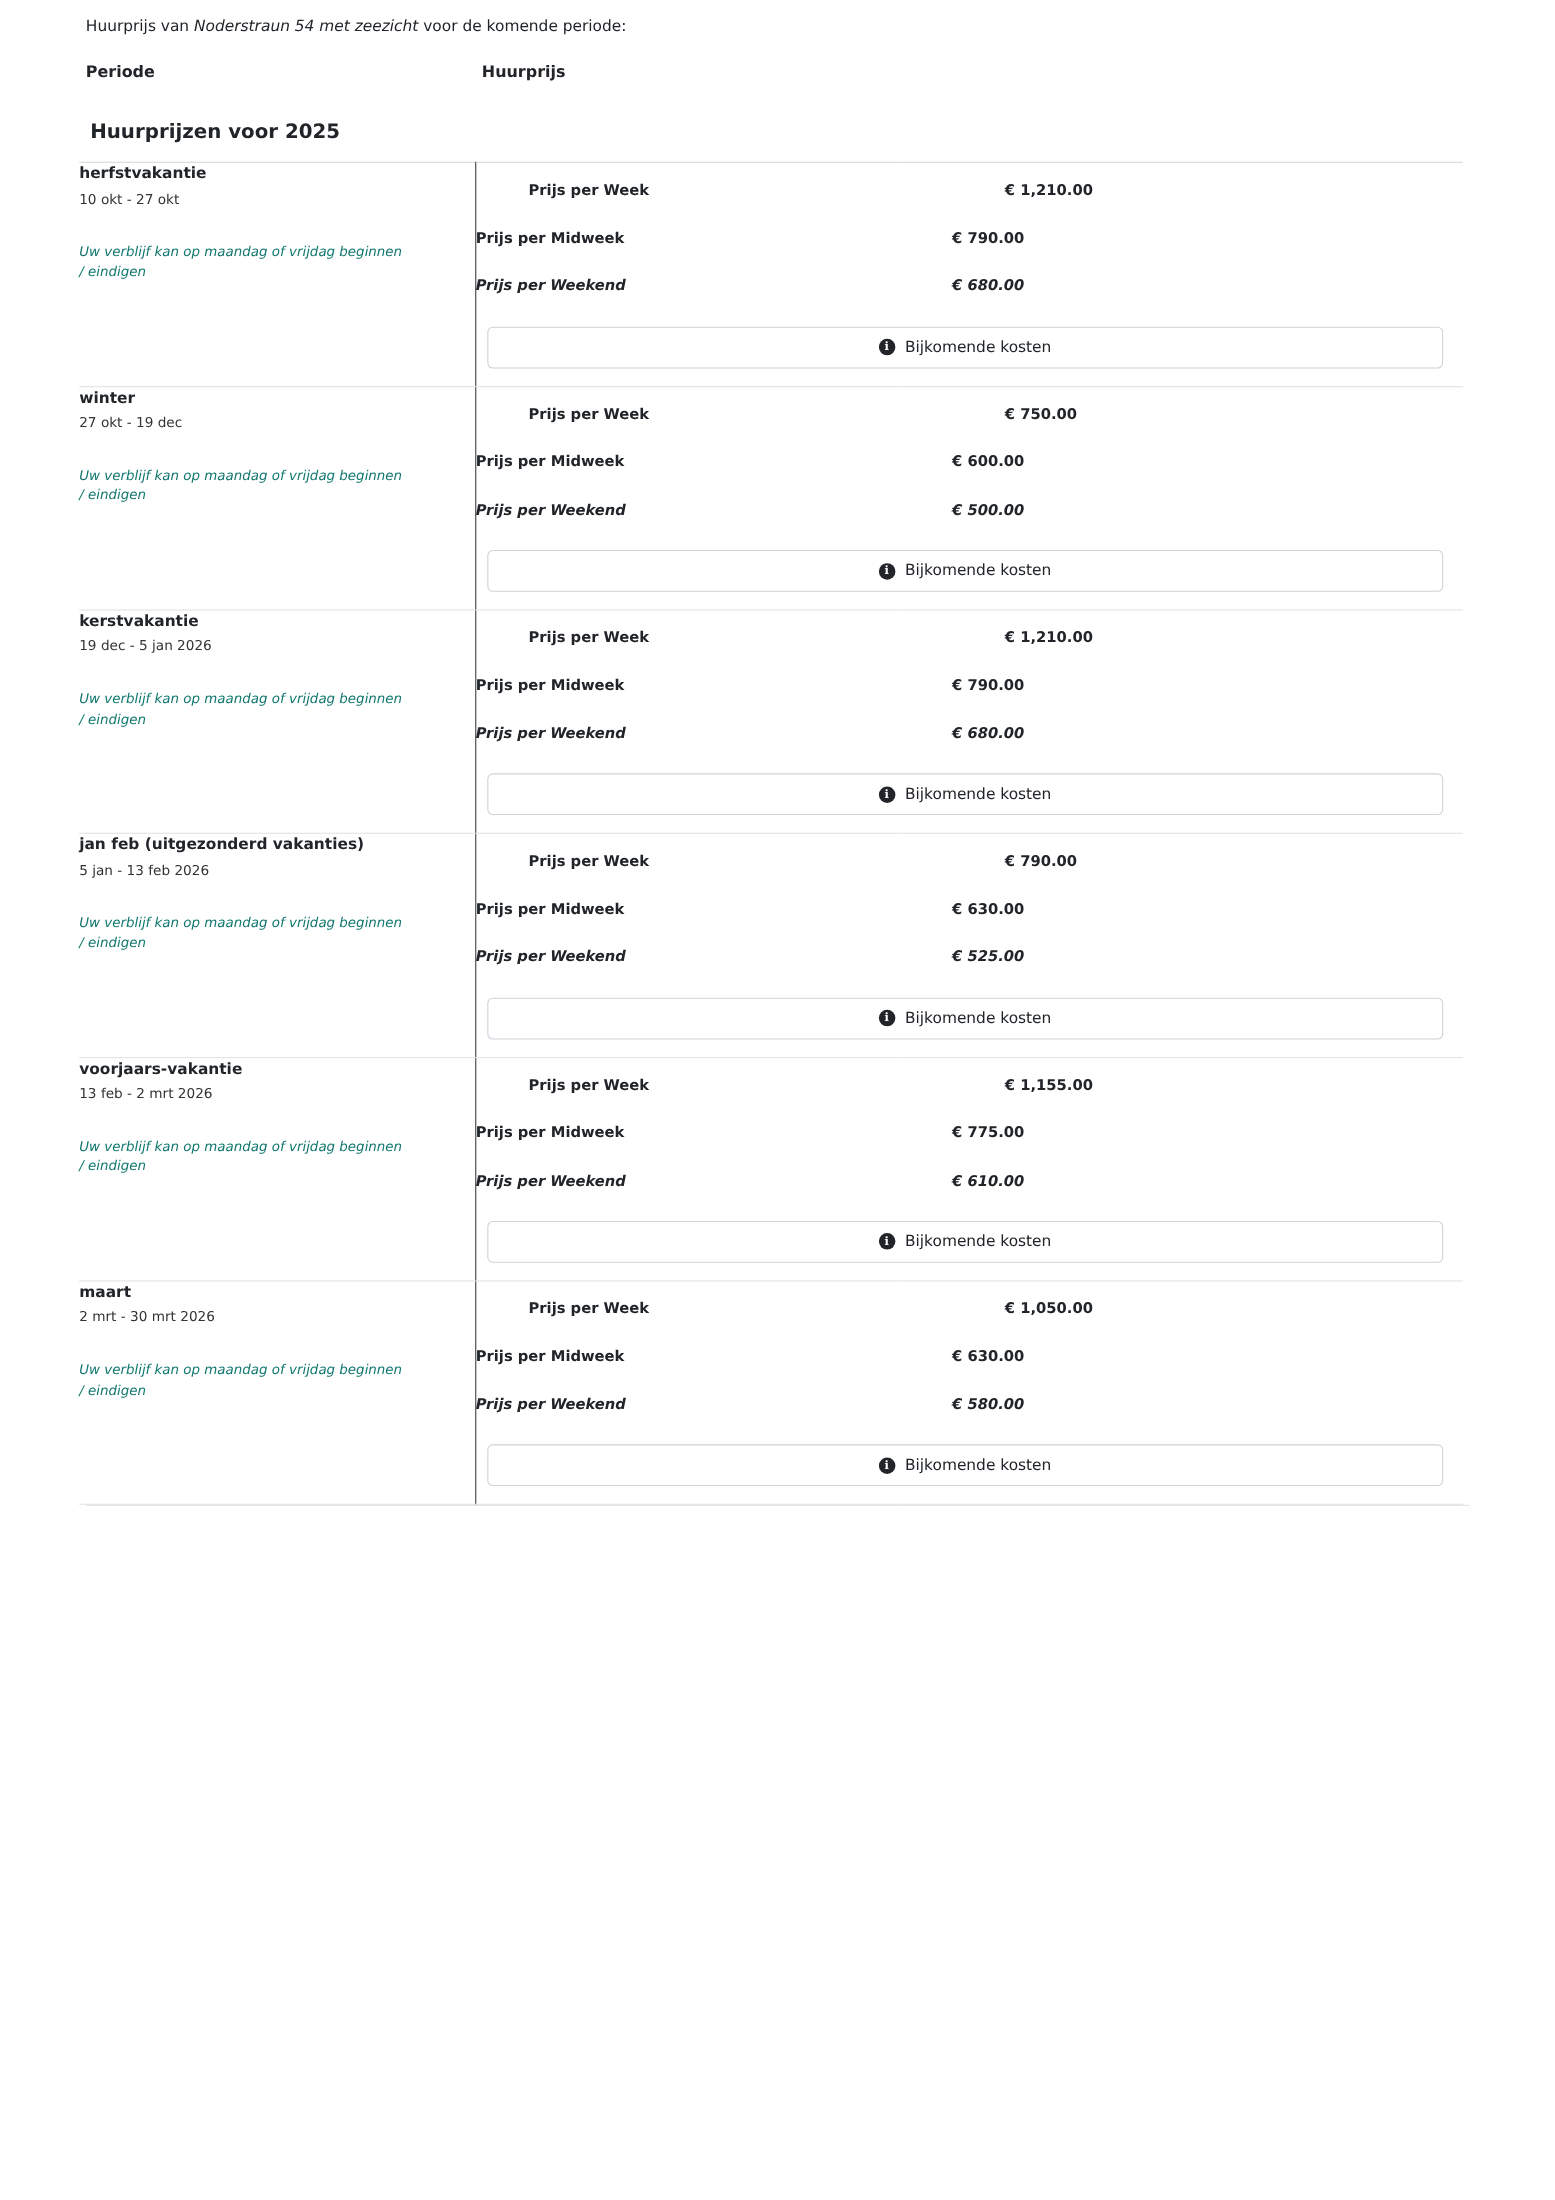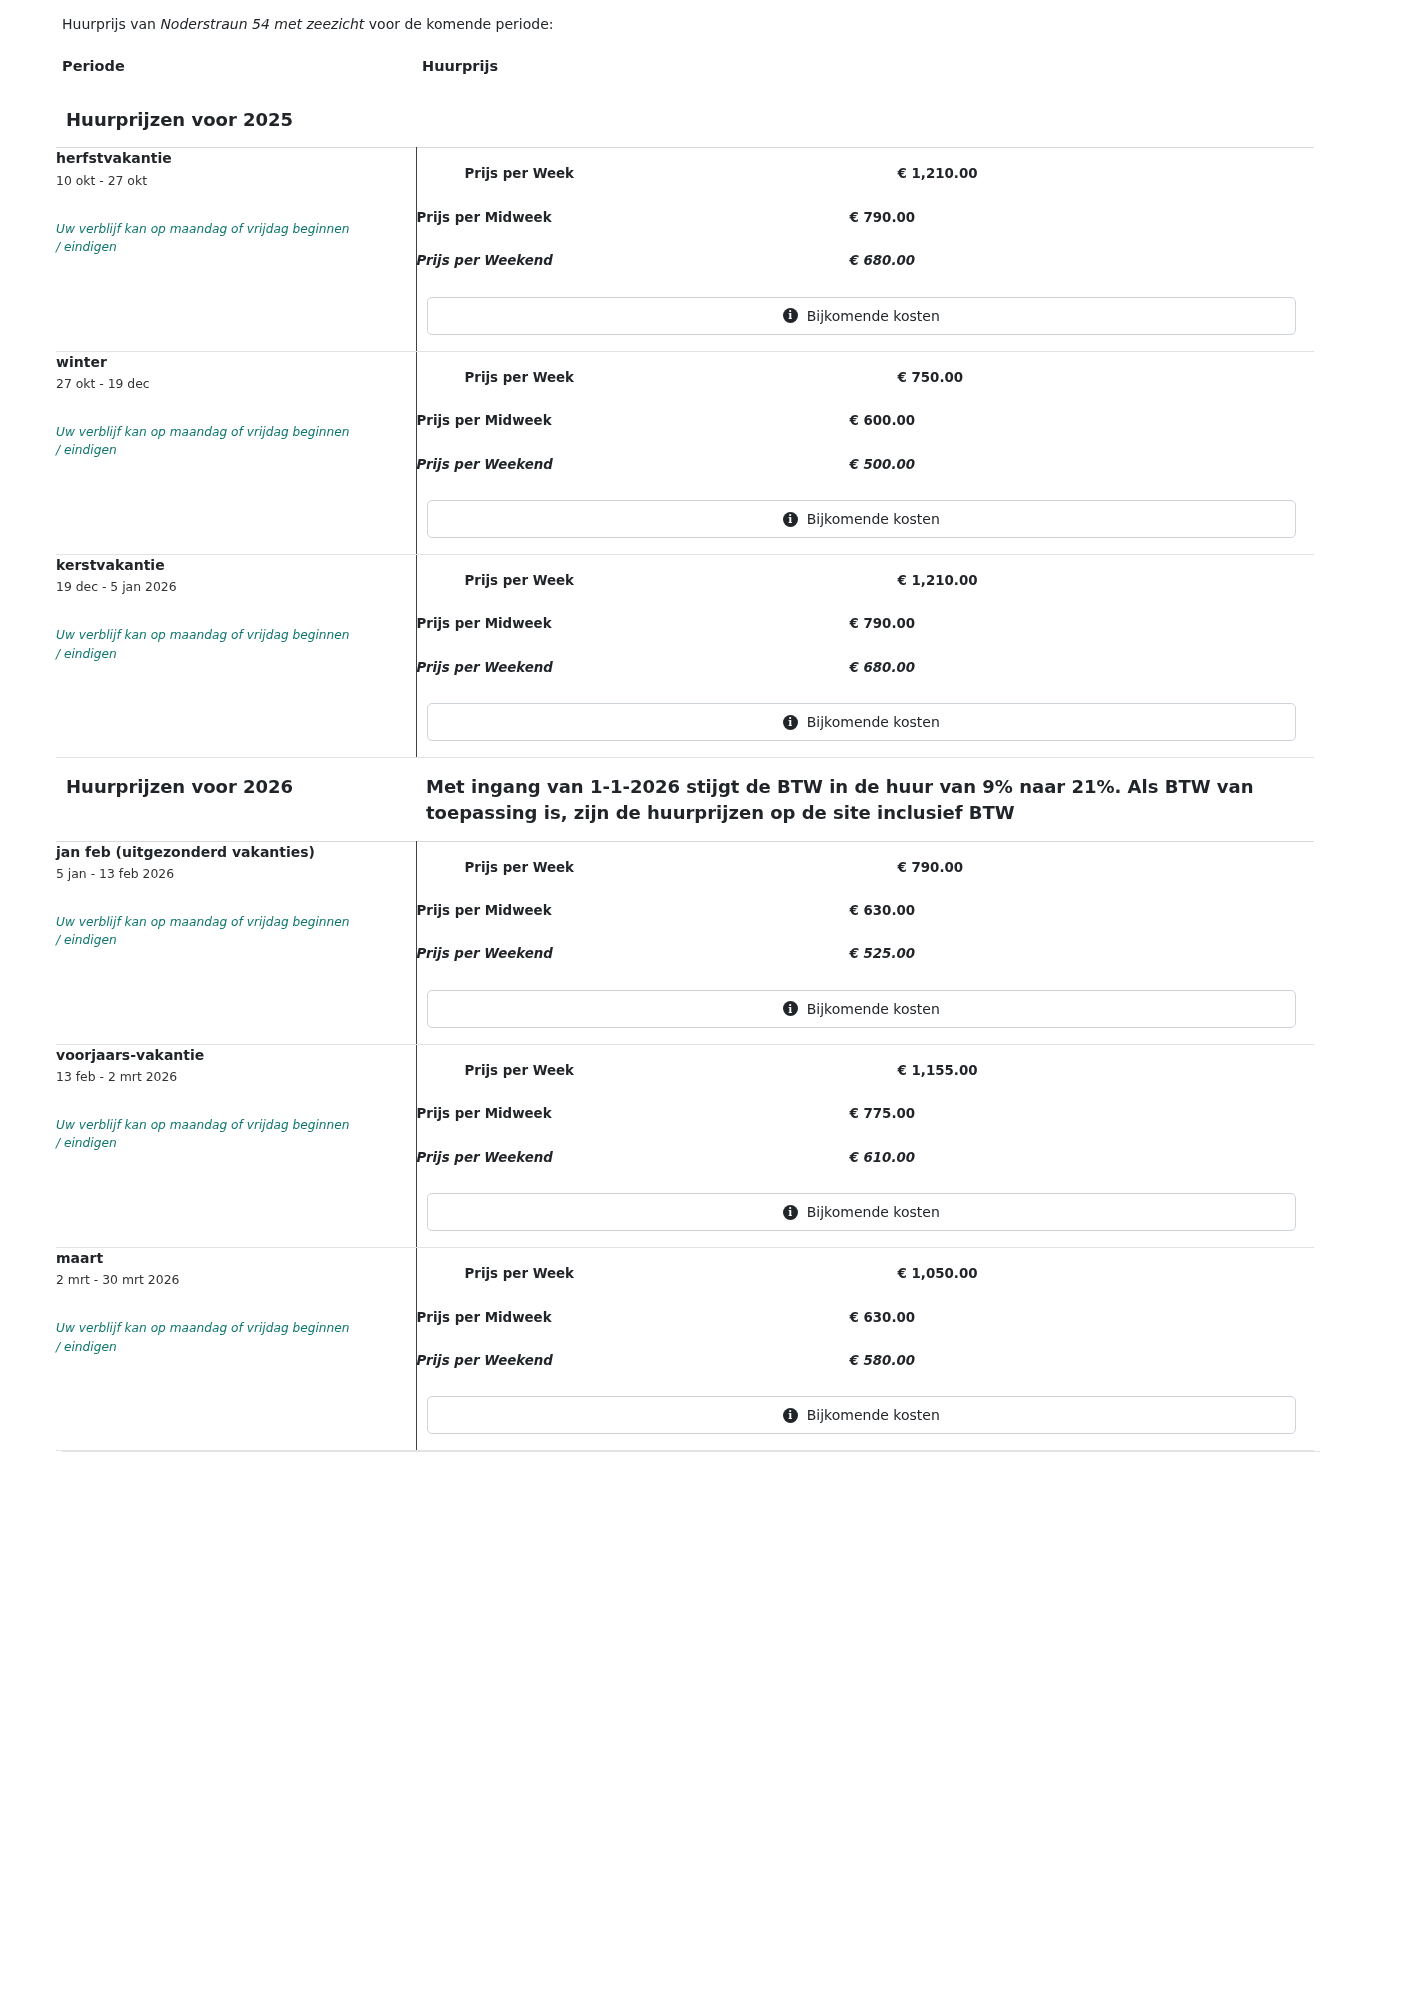--- a/index.html
+++ b/index.html
@@ -16,21 +16,21 @@
   .page {
     width: 1414px;
     min-height: 2000px;
     position: relative;
     background: #fff;
     box-sizing: border-box;
     padding: 0;
   }
   .content {
     position: absolute;
-    left: 56px;
+    left: 72px;
     top: 14px;
     width: 1258px;
   }
   .intro {
     font-size: 14px;
     color: #212529;
     margin: 0 0 22px 0;
     padding-left: 6px;
   }
   .intro em { font-style: italic; }
@@ -282,24 +282,20 @@
                       <button class="costs-btn">
                         <span class="info-icon">i</span>
                         <span>Bijkomende kosten</span>
                       </button>
                     </td>
                   </tr>
                 </tbody>
               </table>
             </td>
           </tr>
-          <tr class="section-row">
-            <td>Huurprijzen voor 2026</td>
-            <td class="section-note" colspan="2">Met ingang van 1-1-2026 stijgt de BTW in de huur van 9% naar 21%. Als BTW van toepassing is, zijn de huurprijzen op de site inclusief BTW</td>
-          </tr>
           <tr class="period-row first">
             <td class="period-cell">
               <div class="period-name">jan feb (uitgezonderd vakanties)</div>
               <div class="period-dates">5 jan - 13 feb 2026</div>
               <div class="period-note">Uw verblijf kan op maandag of vrijdag beginnen / eindigen</div>
             </td>
             <td class="prices-cell" colspan="2">
               <table class="prices-inner">
                 <tbody>
                   <tr class="row-gap-1">

